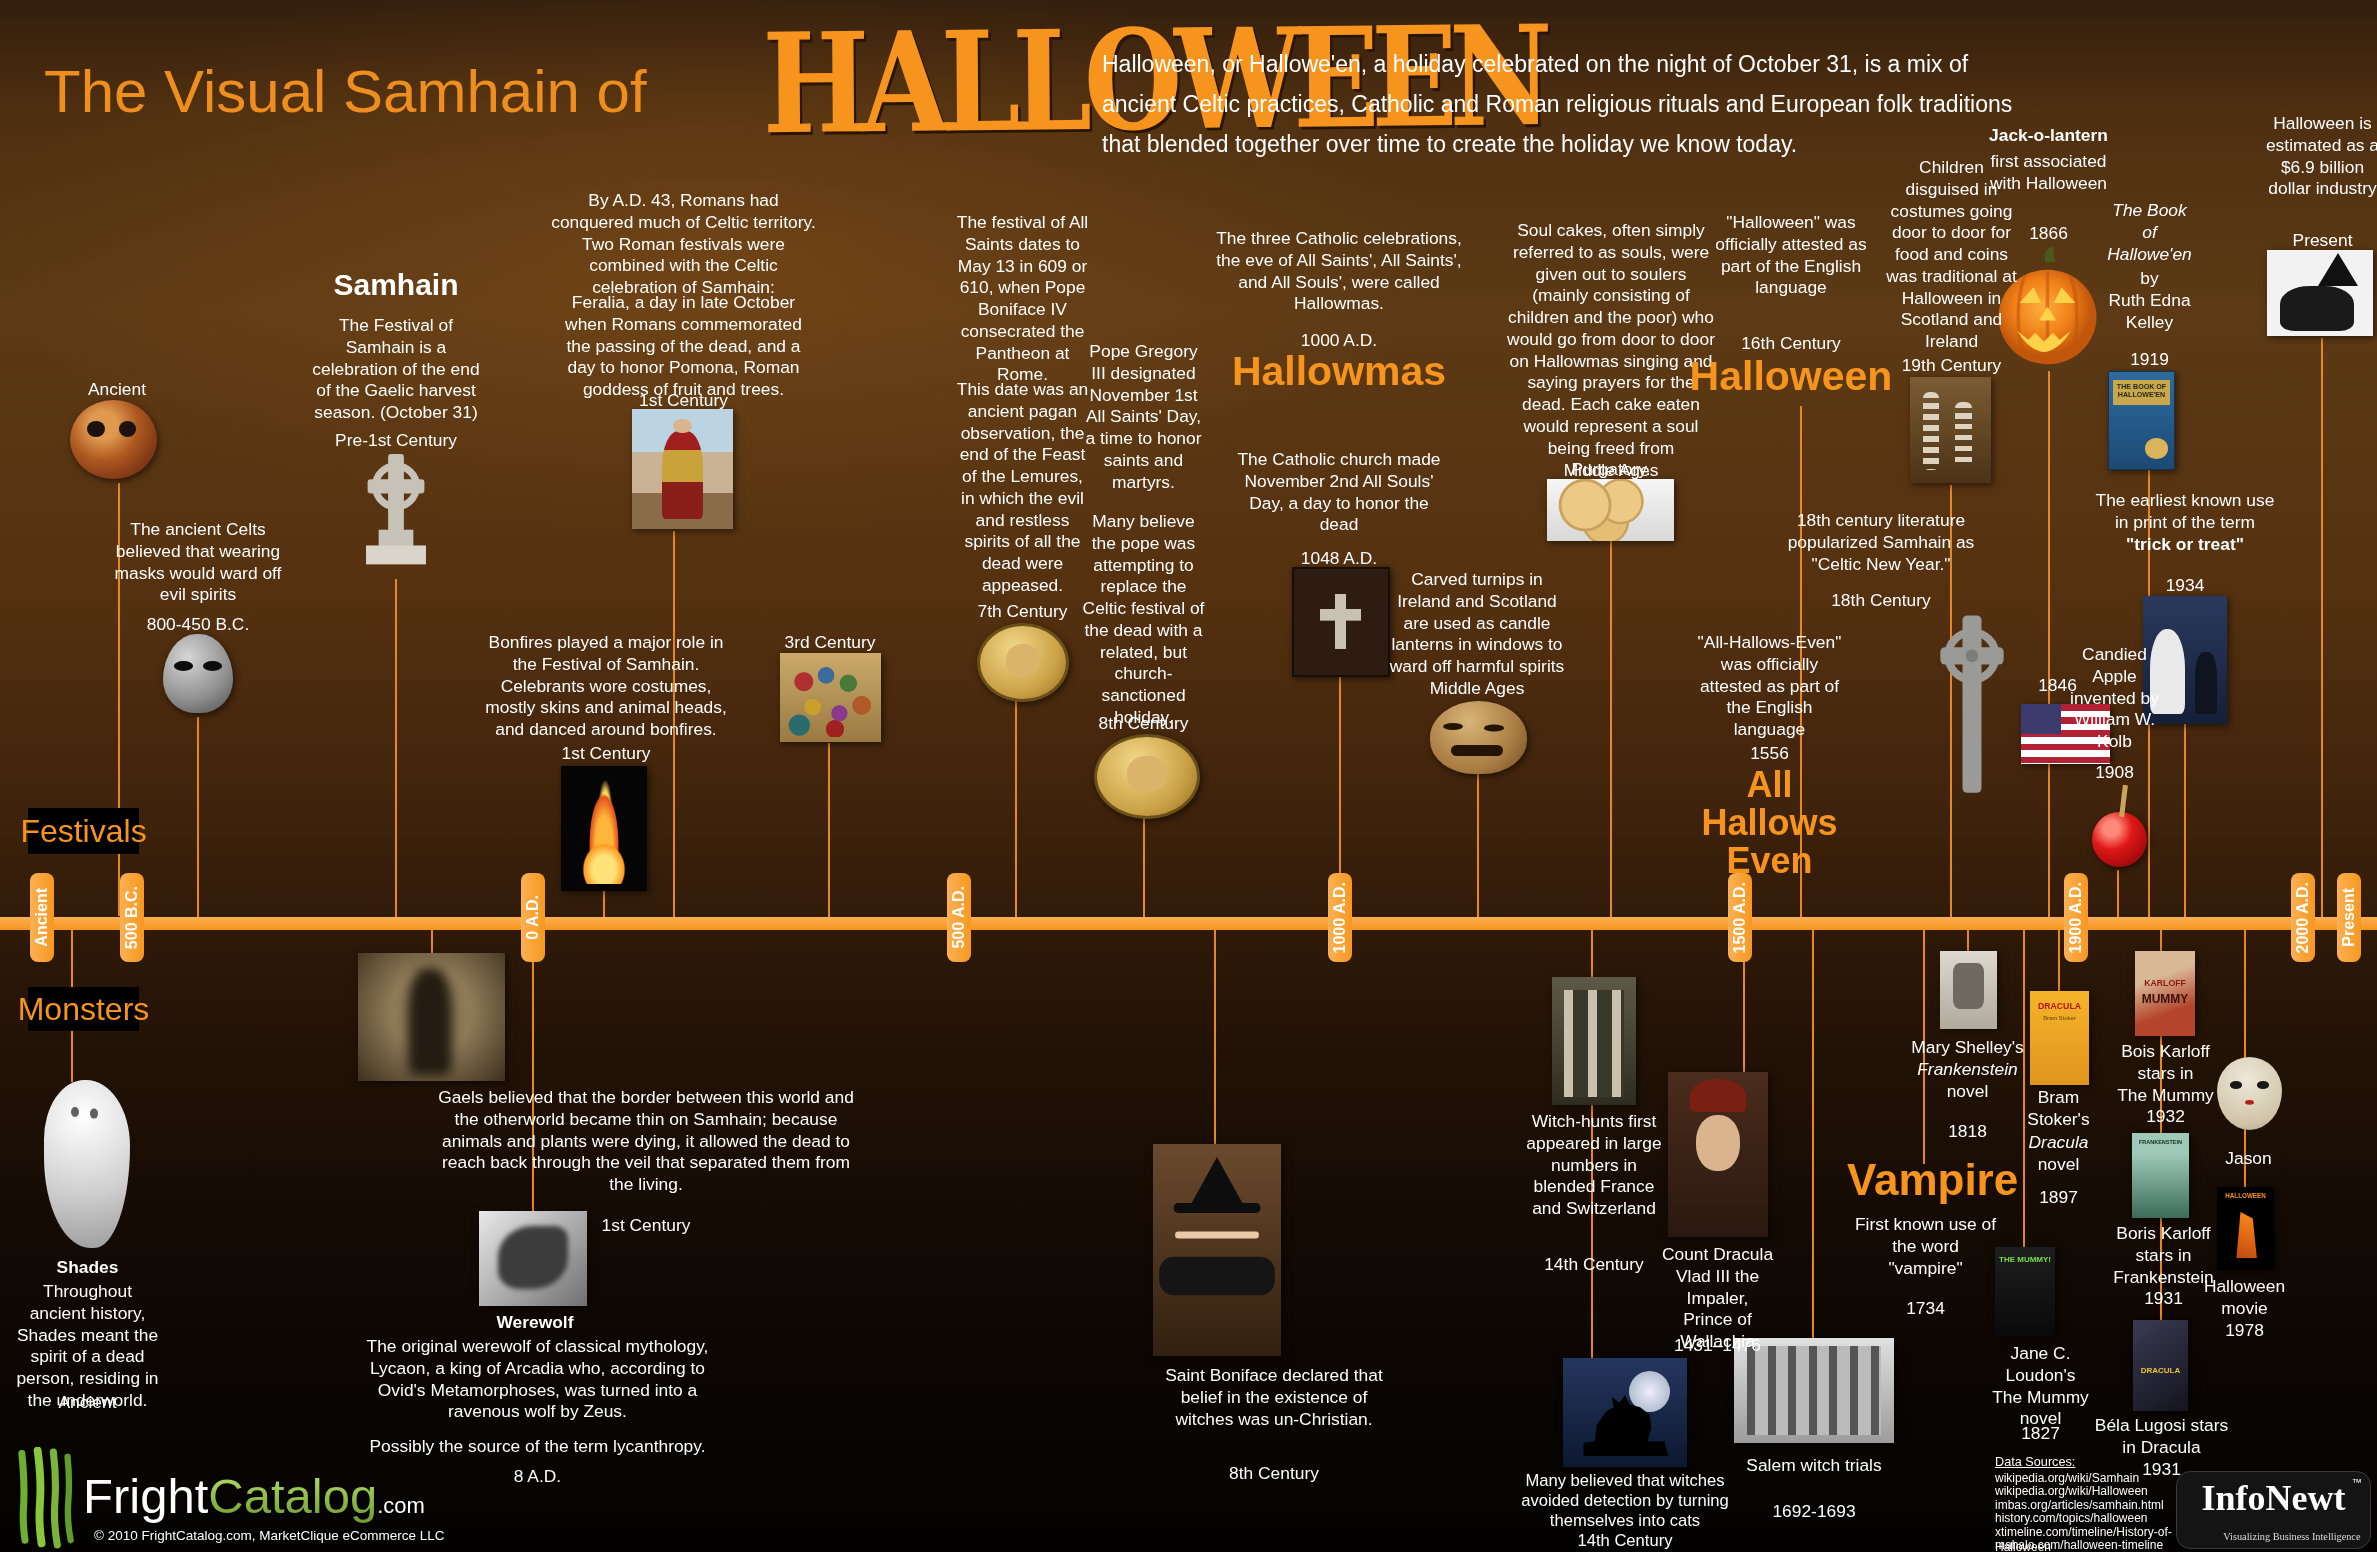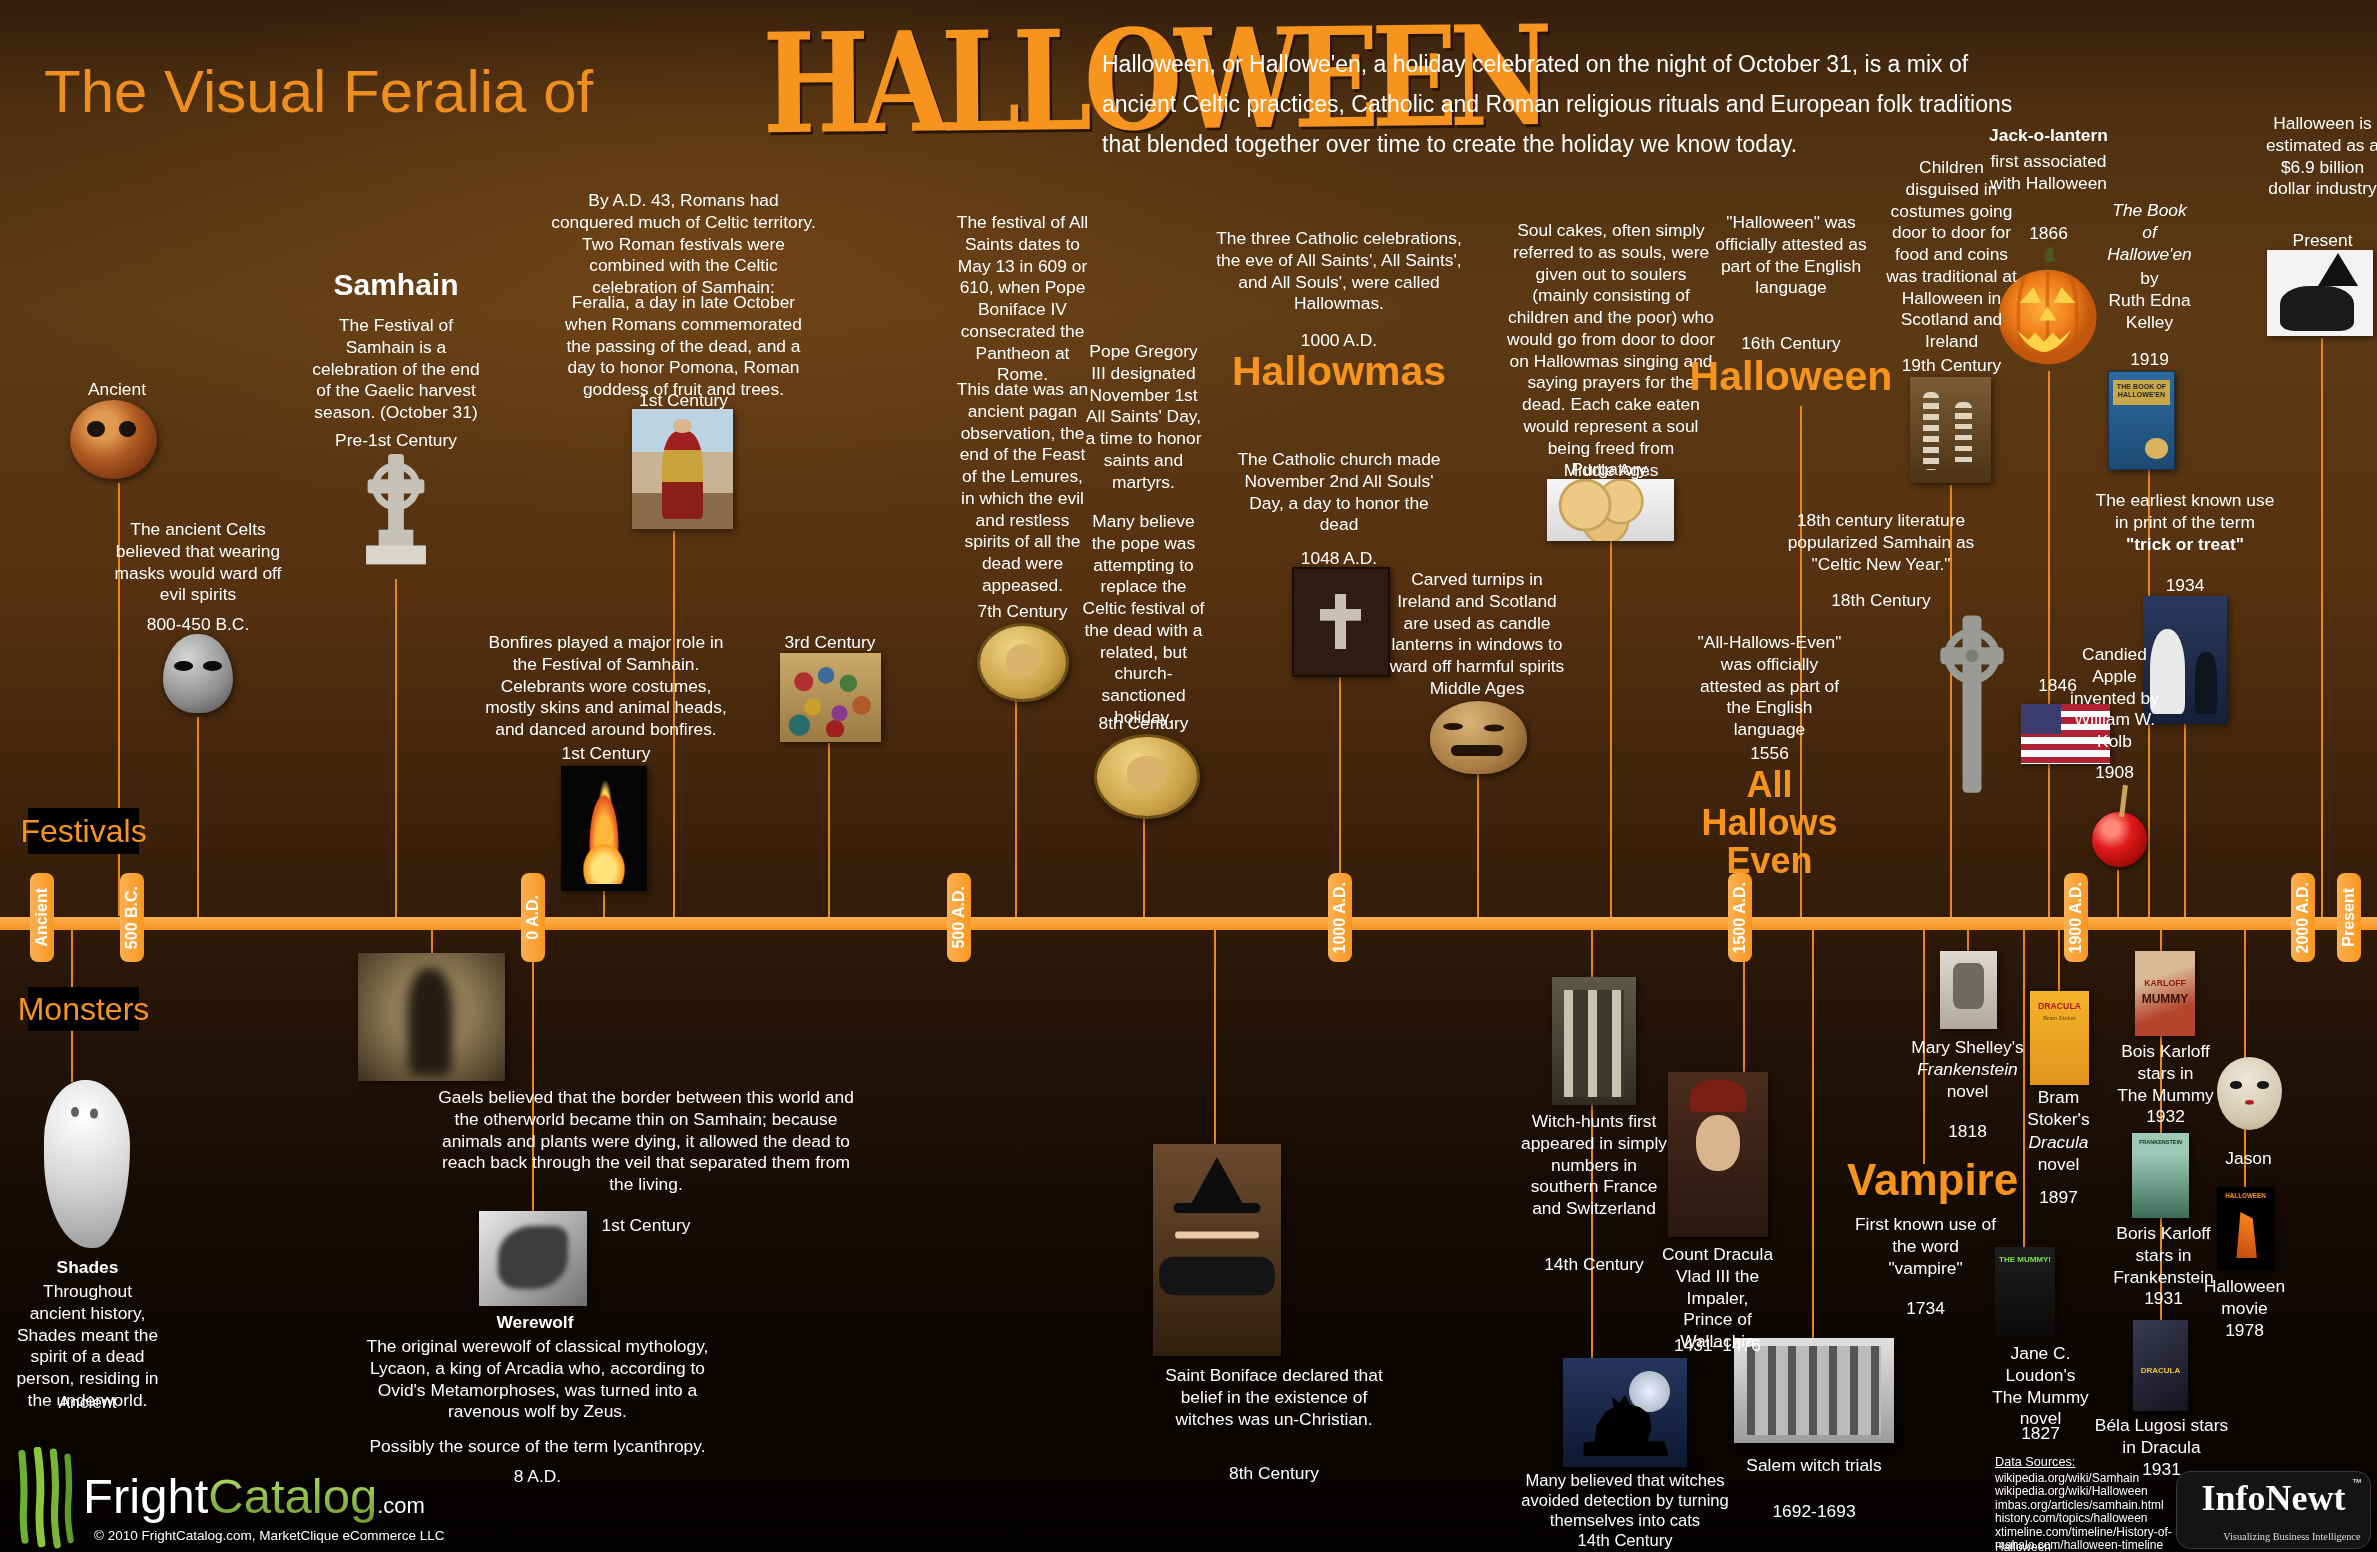--- a/index.html
+++ b/index.html
@@ -113,21 +113,21 @@
   #title-prefix{position:absolute;left:44px;top:57px;font-size:60px;color:#ED8E1F;z-index:5;white-space:nowrap}
   #hwlogo{position:absolute;left:762px;top:3.2px;font-size:113px;color:#F7941E;font-family:"DejaVu Serif",serif;font-weight:bold;letter-spacing:-8px;transform:scaleY(1.22) rotate(-.5deg);transform-origin:top left;text-shadow:2.4px 2.4px 0 #2a1505;z-index:5}
   #intro{position:absolute;left:1102px;top:44px;width:935px;color:#fff;font-size:23px;line-height:1.74;text-align:left;z-index:5}
 </style>
 </head>
 <body>
 
 <div id="canvas">
   <div id="glow"></div>
 
-  <div id="title-prefix">The Visual Feralia of</div>
+  <div id="title-prefix">The Visual Samhain of</div>
   <div id="hwlogo">HALLOWEEN</div>
   <div id="intro">Halloween, or Hallowe'en, a holiday celebrated on the night of October 31, is a mix of ancient Celtic practices, Catholic  and Roman religious rituals and European folk traditions that blended together over time to create the holiday we know today.</div>
 
   <div class="vl" style="left:118px;top:483px;height:433px"></div>
   <div class="vl" style="left:197px;top:717px;height:200px"></div>
   <div class="vl" style="left:395px;top:579px;height:338px"></div>
   <div class="vl" style="left:673px;top:531px;height:386px"></div>
   <div class="vl" style="left:603px;top:860px;height:57px"></div>
   <div class="vl" style="left:828px;top:743px;height:174px"></div>
   <div class="vl" style="left:1015px;top:699px;height:218px"></div>
@@ -342,21 +342,21 @@
   <div class="t b" style="left:444px;top:1312px;width:182px">Werewolf</div>
   <div class="t" style="left:365px;top:1336px;width:345px">The original werewolf of classical mythology, Lycaon, a king of Arcadia who, according to Ovid's Metamorphoses, was turned into a ravenous wolf by Zeus.</div>
   <div class="t" style="left:365px;top:1436px;width:345px">Possibly the source of the term lycanthropy.</div>
   <div class="t" style="left:365px;top:1466px;width:345px">8 A.D.</div>
 
   <div class="im witchphoto" style="left:1153px;top:1144px;width:128px;height:212px"></div>
   <div class="t" style="left:1157px;top:1365px;width:234px">Saint Boniface declared that belief in the existence of witches was un-Christian.</div>
   <div class="t" style="left:1157px;top:1463px;width:234px">8th Century</div>
 
   <div class="im huntspaint" style="left:1552px;top:977px;width:84px;height:128px"></div>
-  <div class="t" style="left:1518px;top:1111px;width:152px">Witch-hunts first appeared in simply numbers in southern France and Switzerland</div>
+  <div class="t" style="left:1518px;top:1111px;width:152px">Witch-hunts first appeared in large numbers in blended France and Switzerland</div>
   <div class="t" style="left:1518px;top:1254px;width:152px">14th Century</div>
 
   <div class="im catimg" style="left:1563px;top:1358px;width:124px;height:109px"></div>
   <div class="t" style="left:1506px;top:1471px;width:238px;font-size:16.6px;line-height:1.2">Many believed that witches avoided detection by turning themselves into cats</div>
   <div class="t" style="left:1506px;top:1531px;width:238px;font-size:16.6px">14th Century</div>
 
   <div class="im vladimg" style="left:1668px;top:1072px;width:100px;height:165px"></div>
   <div class="t" style="left:1648px;top:1244px;width:139px">Count Dracula
 Vlad III the Impaler,
 Prince of Wallachia</div>

